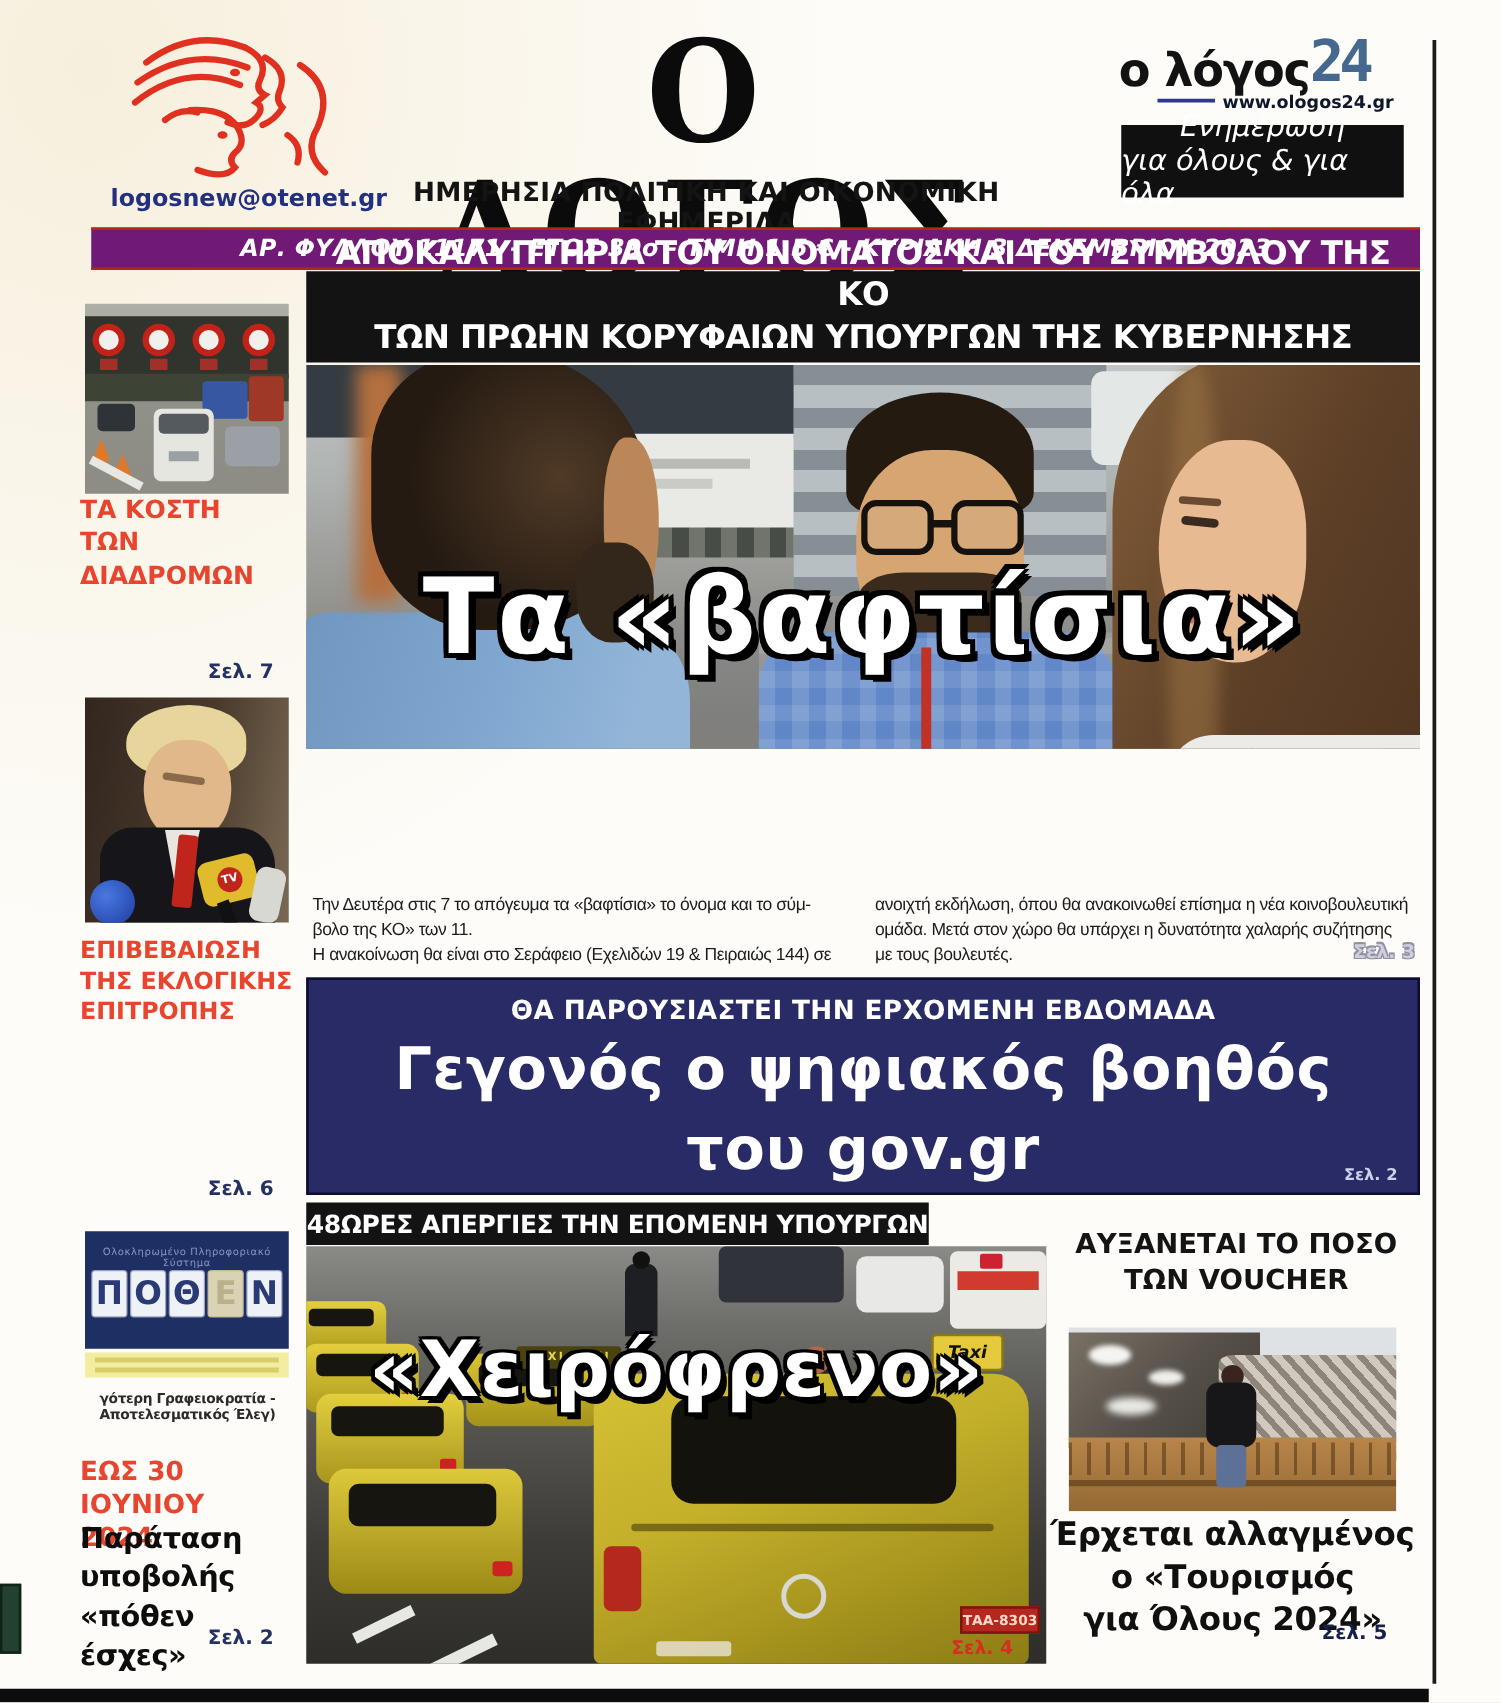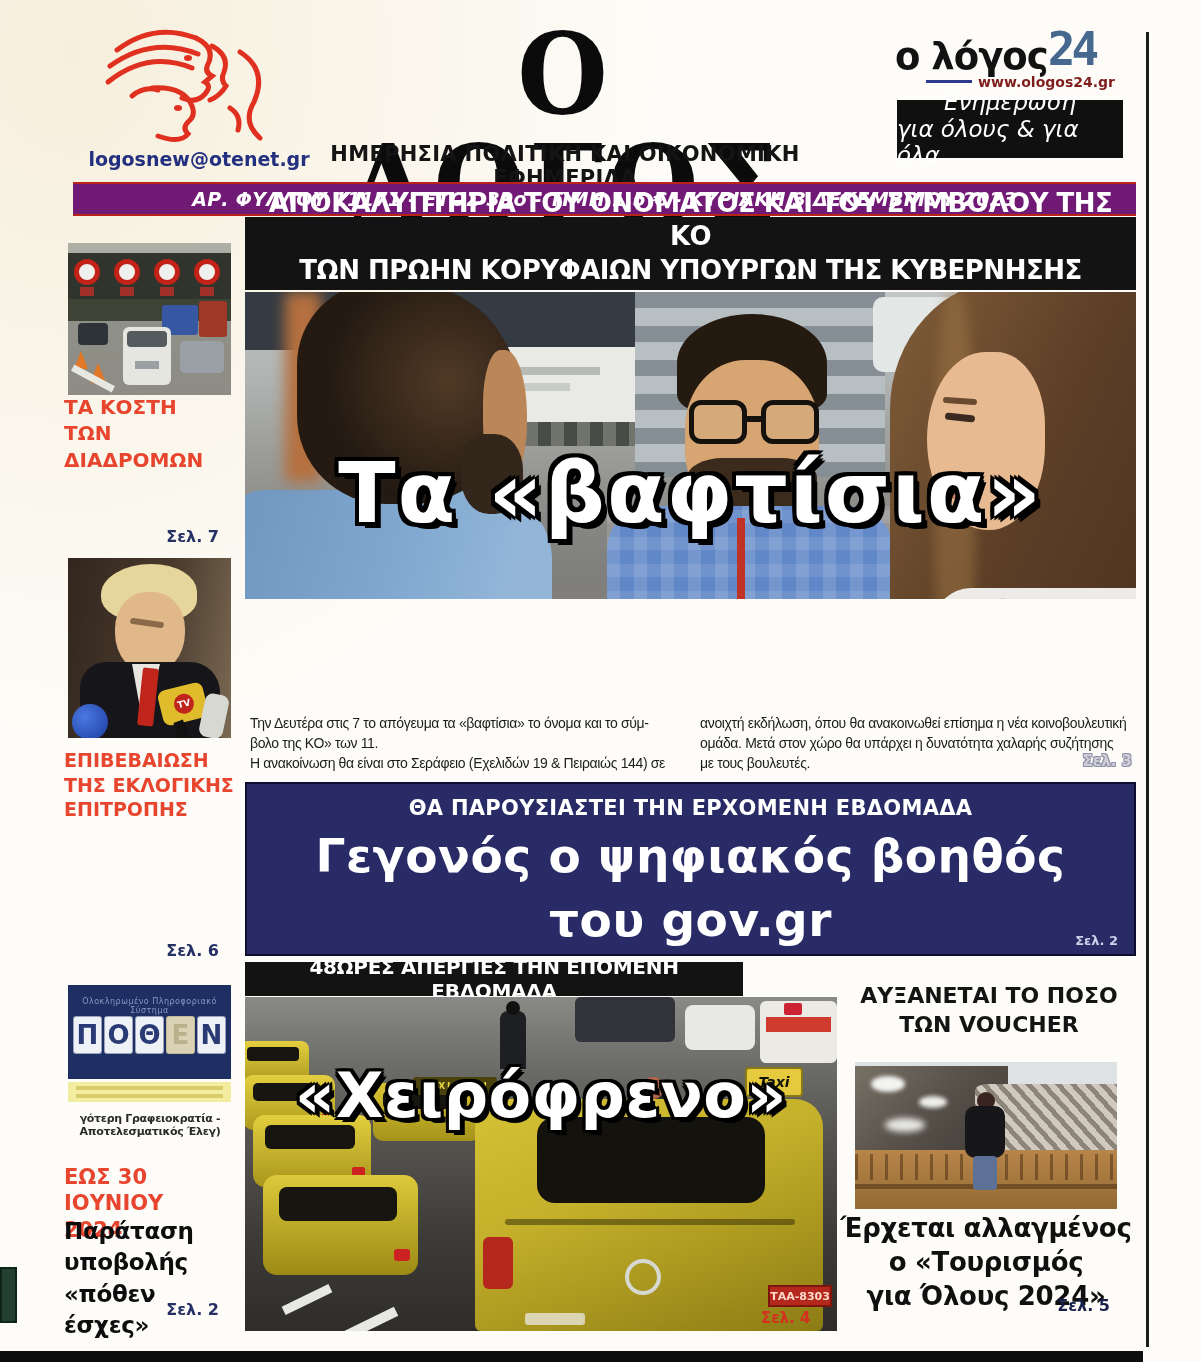--- a/index.html
+++ b/index.html
@@ -53,21 +53,21 @@
   <div class="abs" style="left:78px;top:148px;width:242px;text-align:center;font-size:19px;font-weight:bold;color:#23307f;">logosnew@otenet.gr</div>
 
   <div class="abs" style="left:295px;top:18px;width:540px;text-align:center;
        font-family:'DejaVu Serif','Liberation Serif',serif;font-weight:bold;font-size:104px;line-height:1.0;
        color:#0b0b0b;letter-spacing:5px;transform:scaleY(1.08);transform-origin:top center;">Ο ΛΟΓΟΣ</div>
   <div class="abs" style="left:290px;top:142px;width:550px;text-align:center;font-size:21px;font-weight:bold;color:#141414;letter-spacing:0.3px;">ΗΜΕΡΗΣΙΑ ΠΟΛΙΤΙΚΗ ΚΑΙ ΟΙΚΟΝΟΜΙΚΗ ΕΦΗΜΕΡΙΔΑ</div>
 
   <div class="abs" style="left:895px;top:22px;width:228px;text-align:left;">
     <span style="font-size:37px;font-weight:bold;color:#121212;letter-spacing:-1px;">ο λόγος</span><span style="font-size:46px;font-weight:bold;color:#46688e;font-family:'DejaVu Sans Mono',monospace;letter-spacing:-4px;vertical-align:4px;">24</span>
   </div>
-  <div class="abs" style="left:915px;top:74px;width:200px;text-align:right;font-size:14px;font-weight:bold;color:#7f1d1d;">
+  <div class="abs" style="left:915px;top:74px;width:200px;text-align:right;font-size:14px;font-weight:bold;color:#0f172a;">
     <span style="display:inline-block;width:46px;border-top:3px solid #2b3a8c;vertical-align:4px;margin-right:6px;"></span><span>www.ologos24.gr</span>
   </div>
   <div class="abs" style="left:897px;top:100px;width:226px;height:58px;background:#101010;color:#fff;
        display:flex;flex-direction:column;align-items:center;justify-content:center;font-style:italic;font-size:23px;line-height:1.15;">
     <span>Ενημέρωση</span>
     <span>για όλους &amp; για όλα</span>
   </div>
 
   <div class="abs" style="left:73px;top:182px;width:1063px;height:30px;background:#701a75;border-top:2px solid #b8241a;border-bottom:2px solid #b8241a;
        display:flex;align-items:center;justify-content:center;color:#fff;font-weight:bold;font-style:italic;font-size:19px;letter-spacing:0.3px;">ΑΡ. ΦΥΛΛΟΥ 11171 - ΕΤΟΣ 39ο - ΤΙΜΗ 1,5 € - ΚΥΡΙΑΚΗ 3 ΔΕΚΕΜΒΡΙΟΥ 2023</div>
@@ -212,21 +212,21 @@
   <div class="abs" style="left:1050px;top:752px;width:82px;text-align:right;font-size:15px;font-weight:bold;color:#cfcfdb;
        text-shadow:1px 1px 0 #9090a6,-1px -1px 0 #9090a6,1px -1px 0 #9090a6,-1px 1px 0 #9090a6;">Σελ. 3</div>
 
   <div class="abs" style="left:245px;top:782px;width:891px;height:174px;background:#282b66;border:2px solid #0d0d30;box-sizing:border-box;">
     <div class="abs" style="left:0;top:12px;width:887px;text-align:center;color:#fff;font-weight:bold;font-size:21px;letter-spacing:0.3px;">ΘΑ ΠΑΡΟΥΣΙΑΣΤΕΙ ΤΗΝ ΕΡΧΟΜΕΝΗ ΕΒΔΟΜΑΔΑ</div>
     <div class="abs" style="left:0;top:44px;width:887px;text-align:center;color:#fff;font-weight:bold;font-size:47px;letter-spacing:0.5px;">Γεγονός ο ψηφιακός βοηθός</div>
     <div class="abs" style="left:0;top:108px;width:887px;text-align:center;color:#fff;font-weight:bold;font-size:47px;letter-spacing:0.5px;">του gov.gr</div>
     <div class="abs" style="right:16px;bottom:6px;color:#cdd1ea;font-weight:bold;font-size:13px;">Σελ. 2</div>
   </div>
 
-  <div class="abs bar-black" style="left:245px;top:962px;width:498px;height:34px;display:flex;align-items:center;justify-content:center;font-size:20px;letter-spacing:-0.3px;">48ΩΡΕΣ ΑΠΕΡΓΙΕΣ ΤΗΝ ΕΠΟΜΕΝΗ ΕΒΔΟΜΑΔΑ</div>
+  <div class="abs bar-black" style="left:245px;top:962px;width:498px;height:34px;display:flex;align-items:center;justify-content:center;font-size:20px;letter-spacing:-0.3px;">48ΩΡΕΣ ΑΠΕΡΓΙΕΣ ΤΗΝ ΕΠΟΜΕΝΗ ΥΠΟΥΡΓΩΝ</div>
 
   <div class="photo" style="left:245px;top:997px;width:592px;height:334px;background:linear-gradient(180deg,#8a8a86 0%,#6f6f6b 18%,#55544f 42%,#3c3b38 72%,#2e2d2a 100%);">
     <div class="abs" style="left:330px;top:0;width:100px;height:45px;background:#30343a;border-radius:6px;"></div>
     <div class="abs" style="left:440px;top:8px;width:70px;height:45px;background:#e8e9e6;border-radius:8px;"></div>
     <div class="abs" style="left:515px;top:4px;width:77px;height:62px;background:#eceae4;border-radius:6px;">
       <div class="abs" style="left:6px;top:16px;width:65px;height:15px;background:#d13a2e;"></div>
       <div class="abs" style="left:24px;top:2px;width:18px;height:12px;background:#c23;border-radius:2px;"></div>
     </div>
     <div class="abs" style="left:255px;top:14px;width:26px;height:58px;background:#1d1f22;border-radius:8px 8px 0 0;">
       <div class="abs" style="left:6px;top:-10px;width:14px;height:14px;background:#111;border-radius:50%;"></div>

